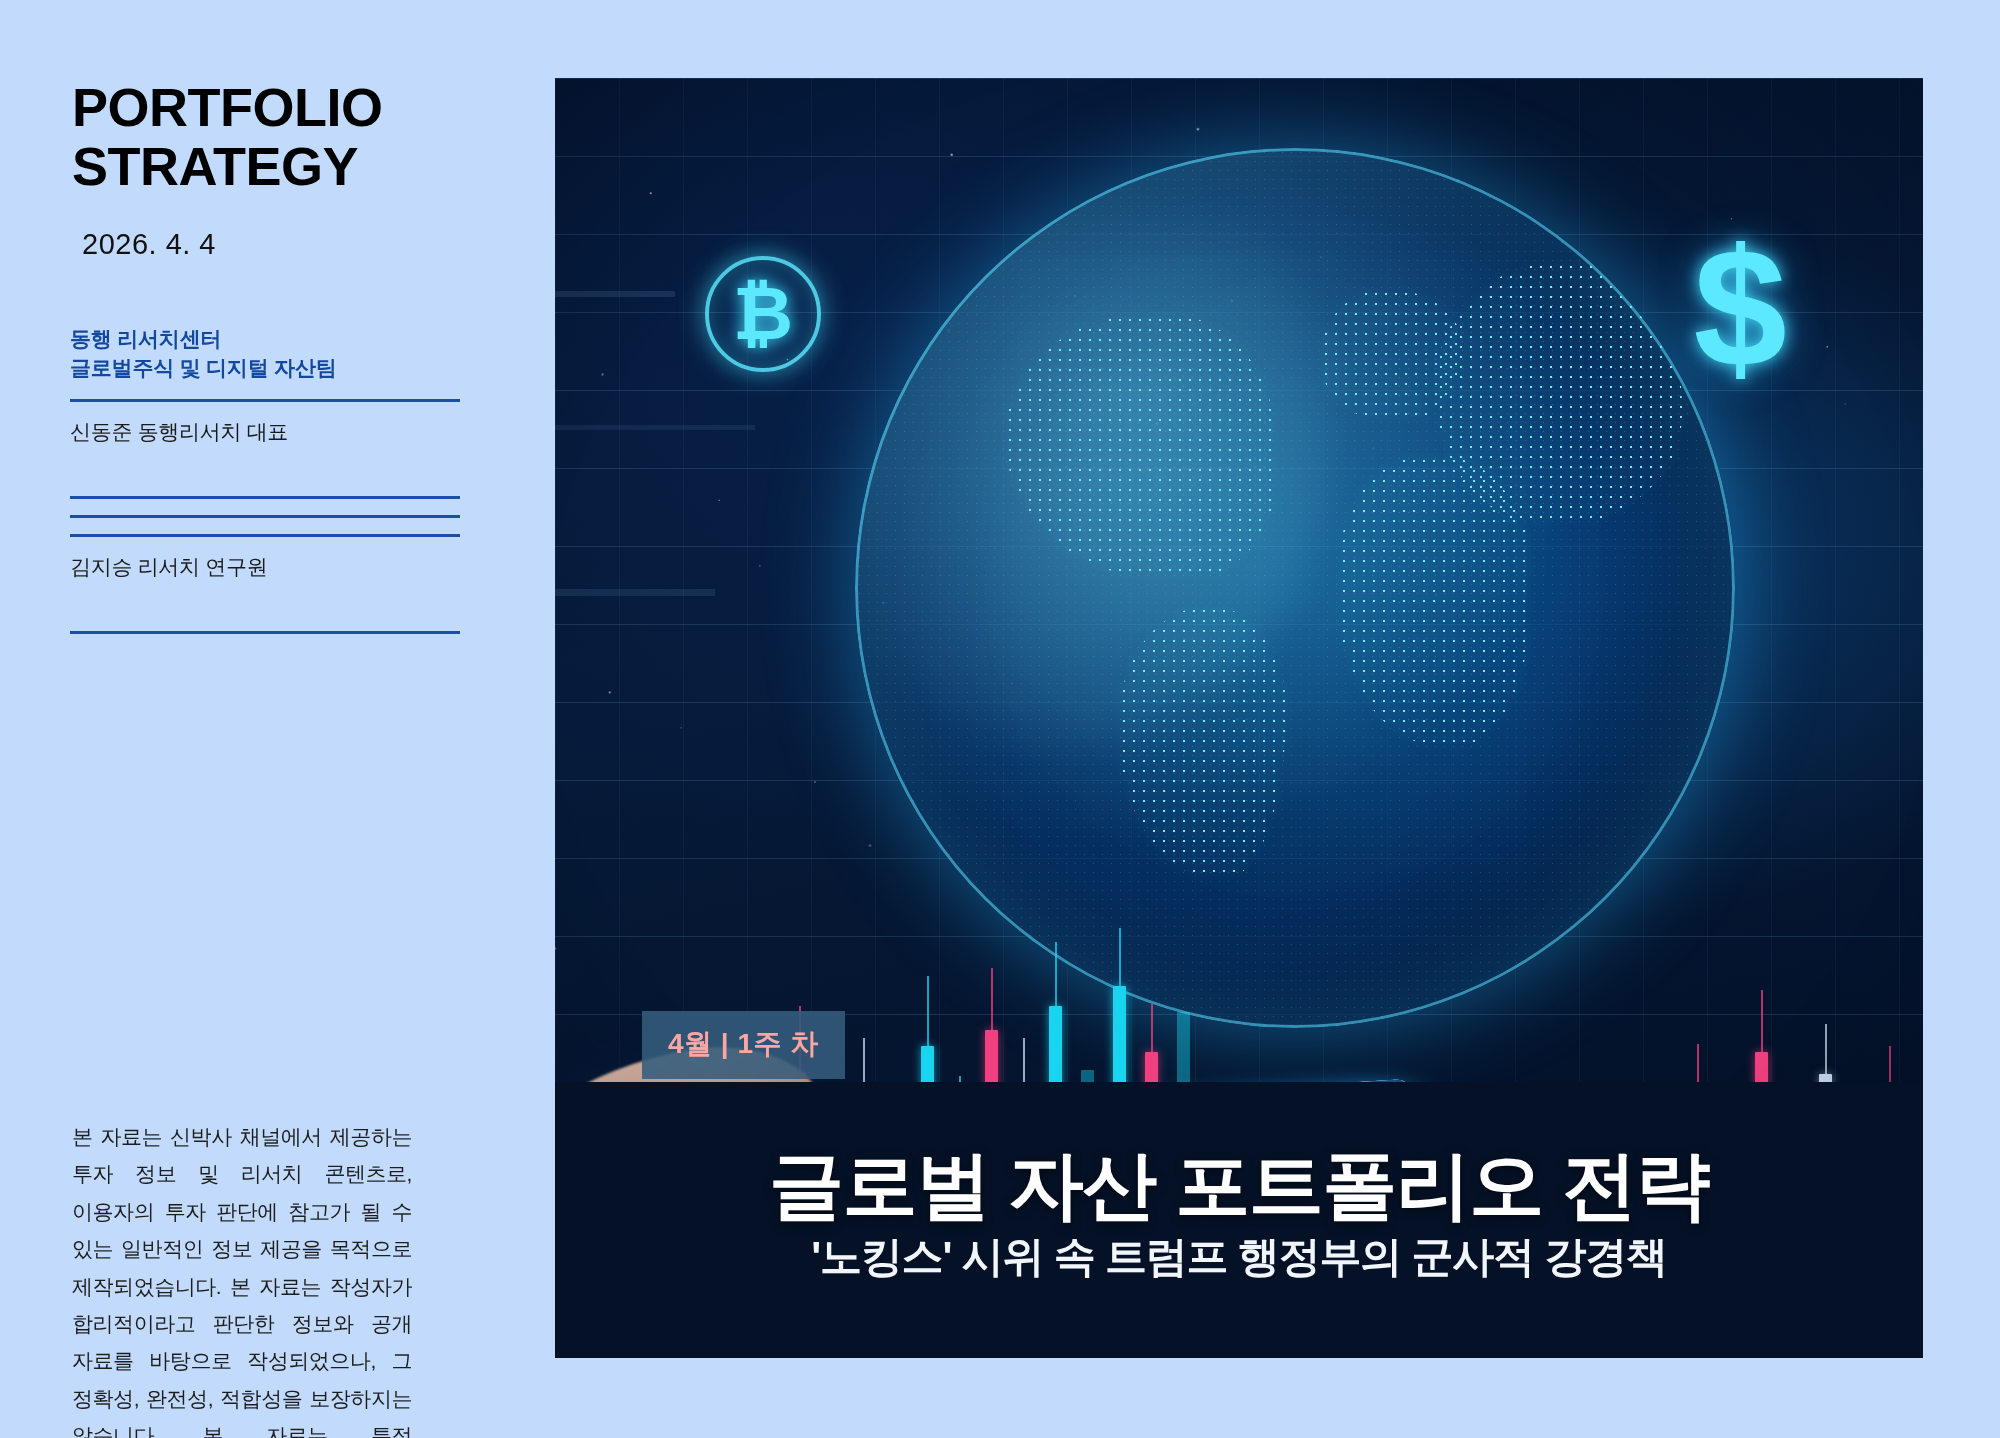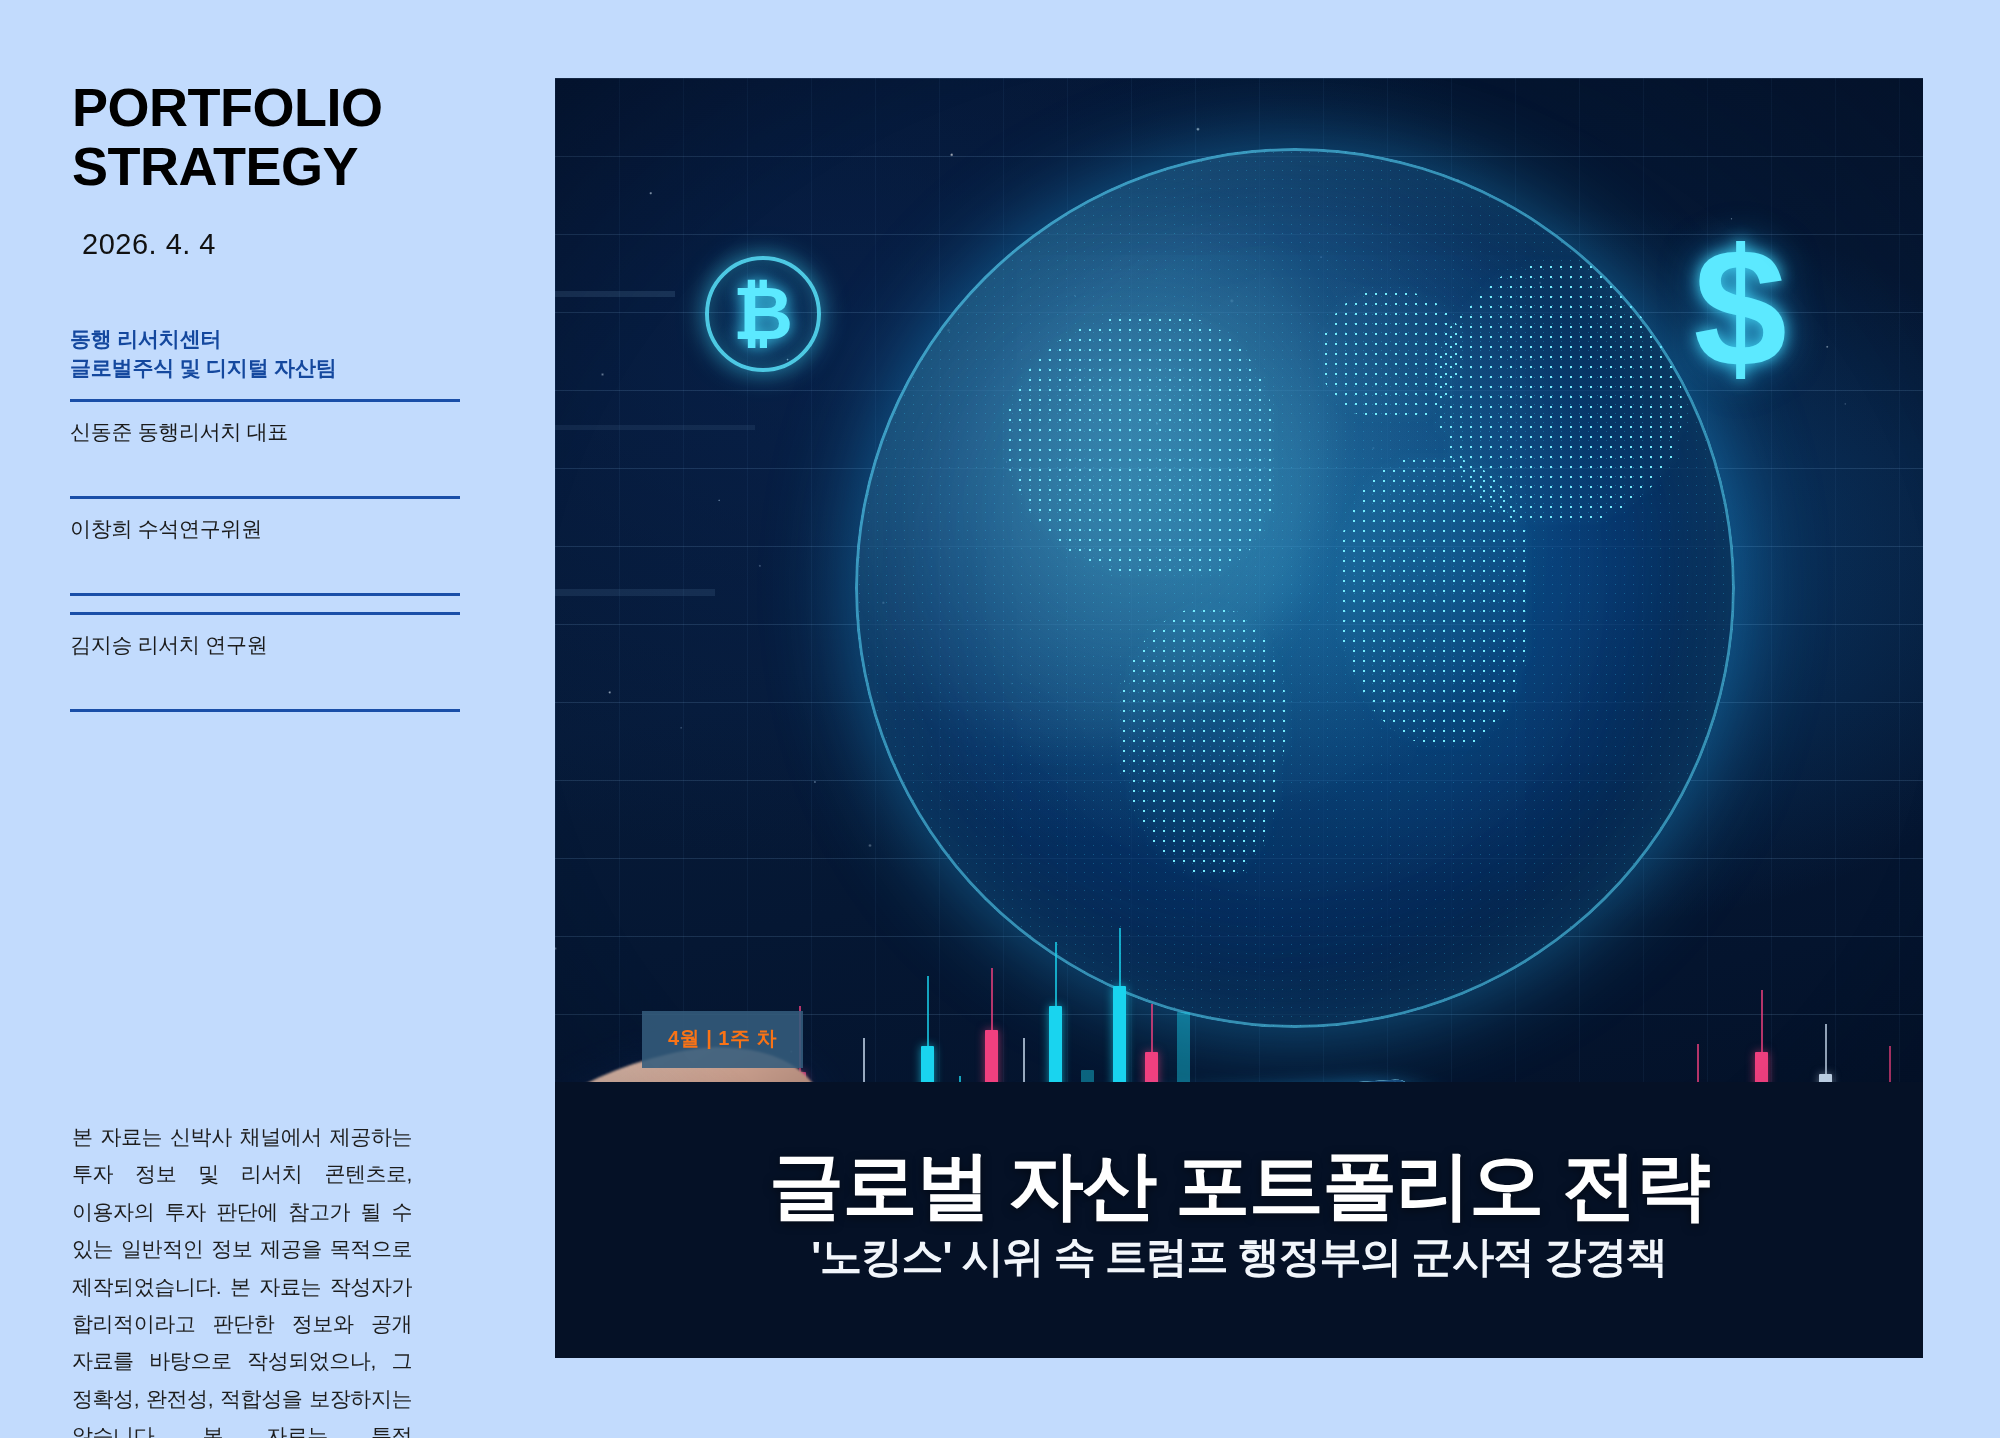--- a/index.html
+++ b/index.html
@@ -259,22 +259,22 @@
   }
   .vignette {
     position: absolute; inset: 0; pointer-events: none;
     background: radial-gradient(ellipse 92% 85% at 50% 45%, transparent 55%, rgba(2,10,26,.55) 100%);
   }
 
   
   .week-badge {
     position: absolute; left: 87px; top: 933px;
     background: rgba(52,92,124,0.88);
-    color: #f97316;
-    font-size: 20px; font-weight: 700;
+    color: #fca5a5;
+    font-size: 28px; font-weight: 700;
     letter-spacing: 0.5px;
     padding: 14px 26px 16px;
     white-space: nowrap;
   }
 
   
   .title-band {
     position: absolute; left: 0; right: 0; bottom: 0;
     height: 276px;
     background: #051126;
@@ -313,23 +313,20 @@
         <div>동행 리서치센터</div>
         <div>글로벌주식 및 디지털 자산팀</div>
       </div>
       <div class="rule"></div>
 
       <div class="member-row">
         <div class="member-name">신동준 동행리서치 대표</div>
       </div>
       <div class="rule"></div>
 
-      <div class="member-row">
-        <div class="member-name">이창희 수석연구위원</div>
-      </div>
       <div class="rule"></div>
 
       <div class="rule"></div>
 
       <div class="member-row">
         <div class="member-name">김지승 리서치 연구원</div>
       </div>
       <div class="rule"></div>
     </div>
 

